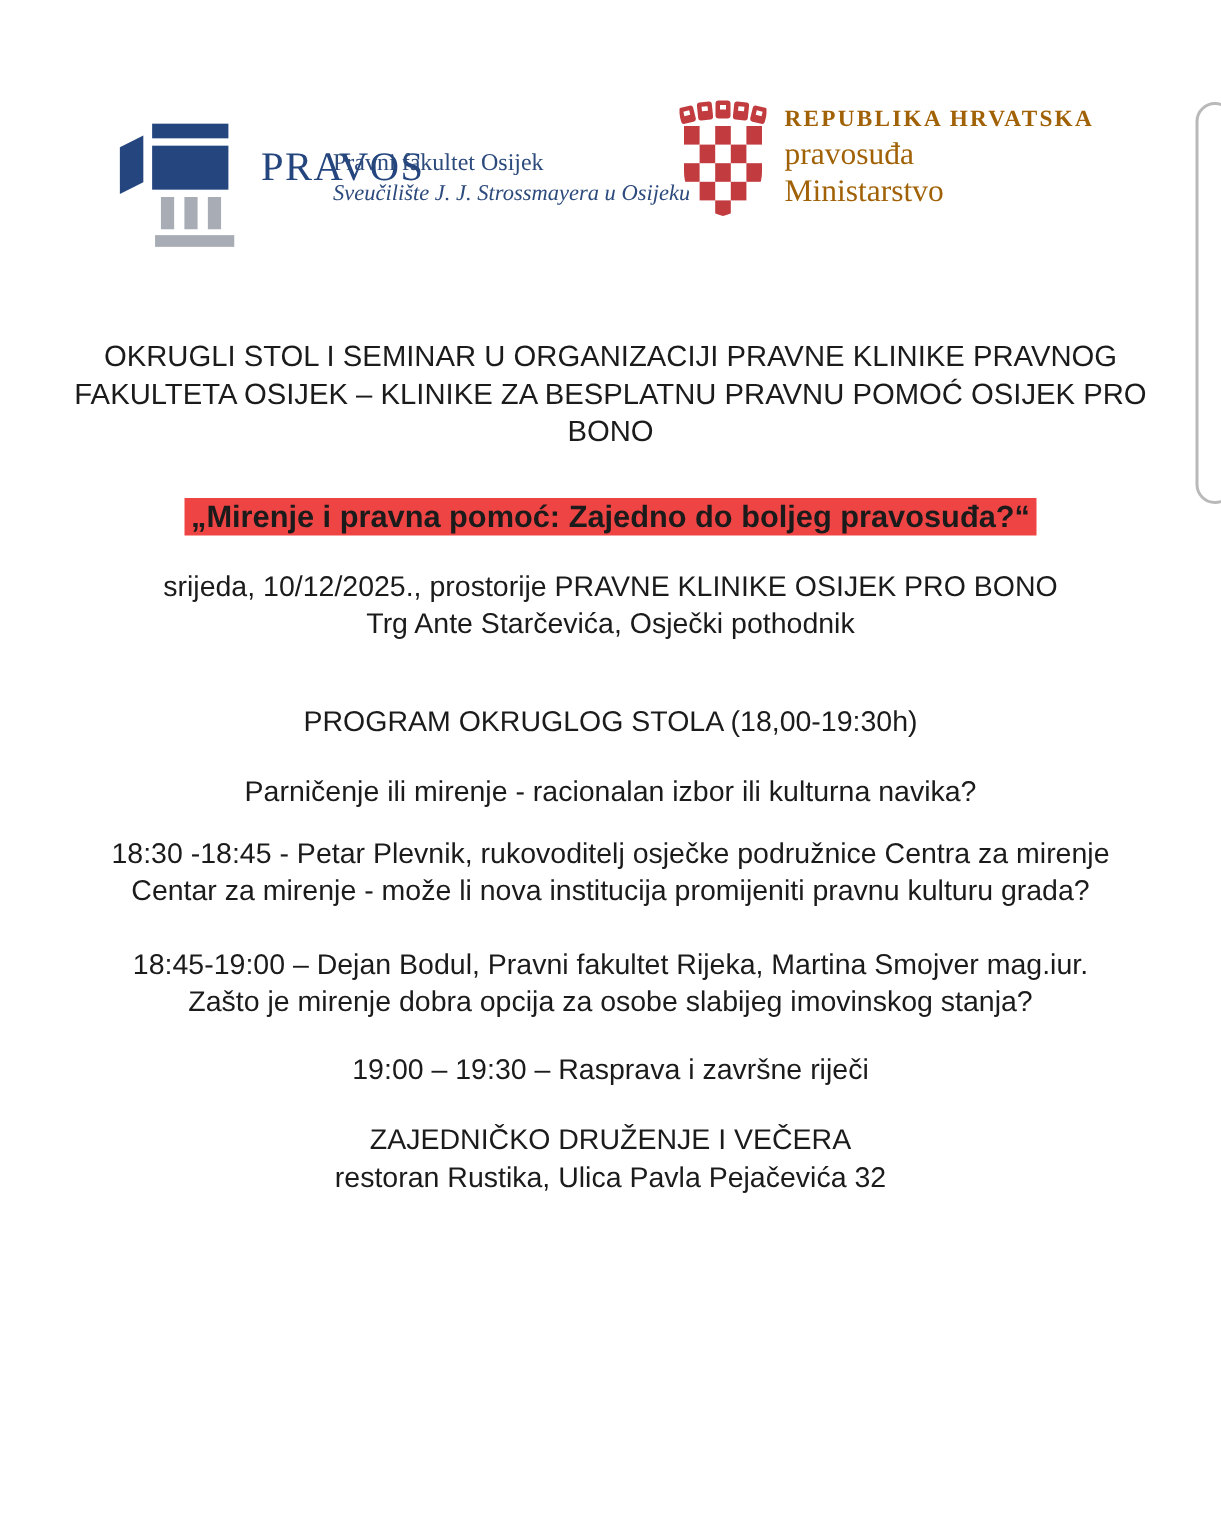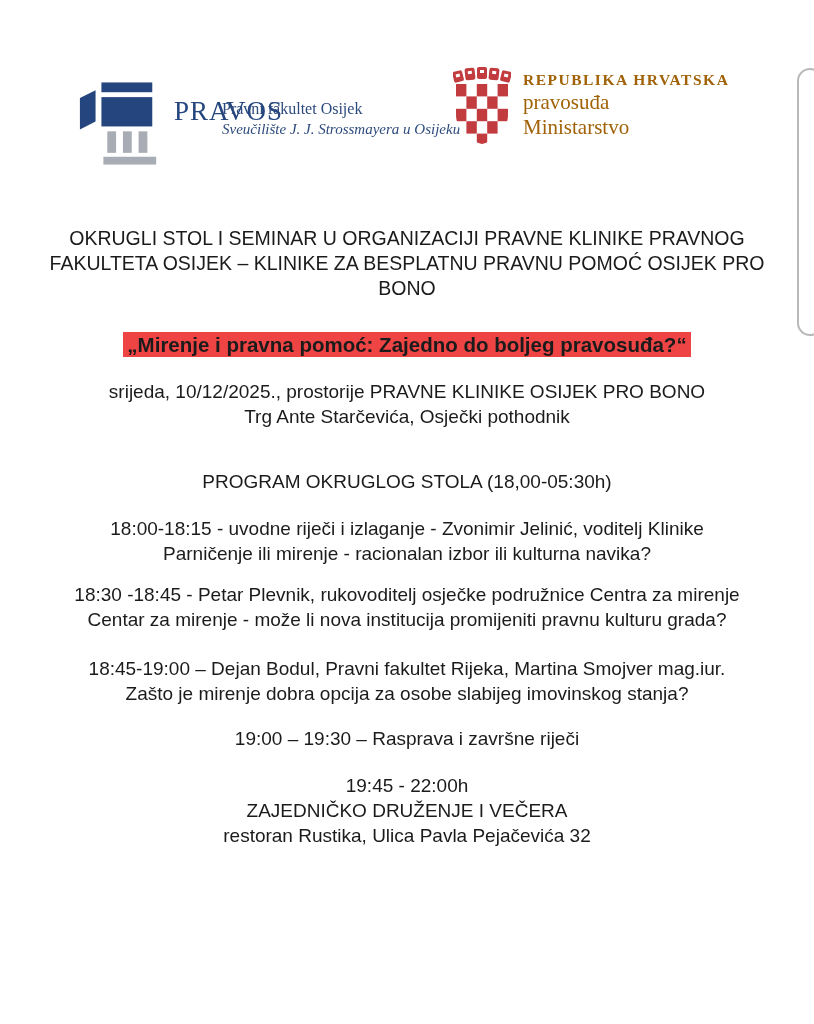--- a/index.html
+++ b/index.html
@@ -134,44 +134,42 @@
 
     <div class="highlight-row">
       <span>„Mirenje i pravna pomoć: Zajedno do boljeg pravosuđa?“</span>
     </div>
 
     <div class="venue">
       <div>srijeda, 10/12/2025., prostorije PRAVNE KLINIKE OSIJEK PRO BONO</div>
       <div>Trg Ante Starčevića, Osječki pothodnik</div>
     </div>
 
-    <div class="program-heading">PROGRAM OKRUGLOG STOLA (18,00-05:30h)</div>
+    <div class="program-heading">PROGRAM OKRUGLOG STOLA (18,00-19:30h)</div>
 
     <div class="sched sched-1">
-      <div>18:00-18:15 - uvodne riječi i izlaganje - Zvonimir Jelinić, voditelj Klinike</div>
       <div>Parničenje ili mirenje - racionalan izbor ili kulturna navika?</div>
     </div>
 
 
     <div class="sched sched-3">
       <div>18:30 -18:45 - Petar Plevnik, rukovoditelj osječke podružnice Centra za mirenje</div>
       <div>Centar za mirenje - može li nova institucija promijeniti pravnu kulturu grada?</div>
     </div>
 
     <div class="sched sched-4">
       <div>18:45-19:00 – Dejan Bodul, Pravni fakultet Rijeka, Martina Smojver mag.iur.</div>
       <div>Zašto je mirenje dobra opcija za osobe slabijeg imovinskog stanja?</div>
     </div>
 
     <div class="sched sched-5">
       <div>19:00 – 19:30 – Rasprava i završne riječi</div>
     </div>
 
     <div class="closing">
-      <div>19:45 - 22:00h</div>
       <div>ZAJEDNIČKO DRUŽENJE I VEČERA</div>
       <div>restoran Rustika, Ulica Pavla Pejačevića 32</div>
     </div>
 
   </div>
 
   <div class="scroll-thumb"></div>
 
 </div>
 

